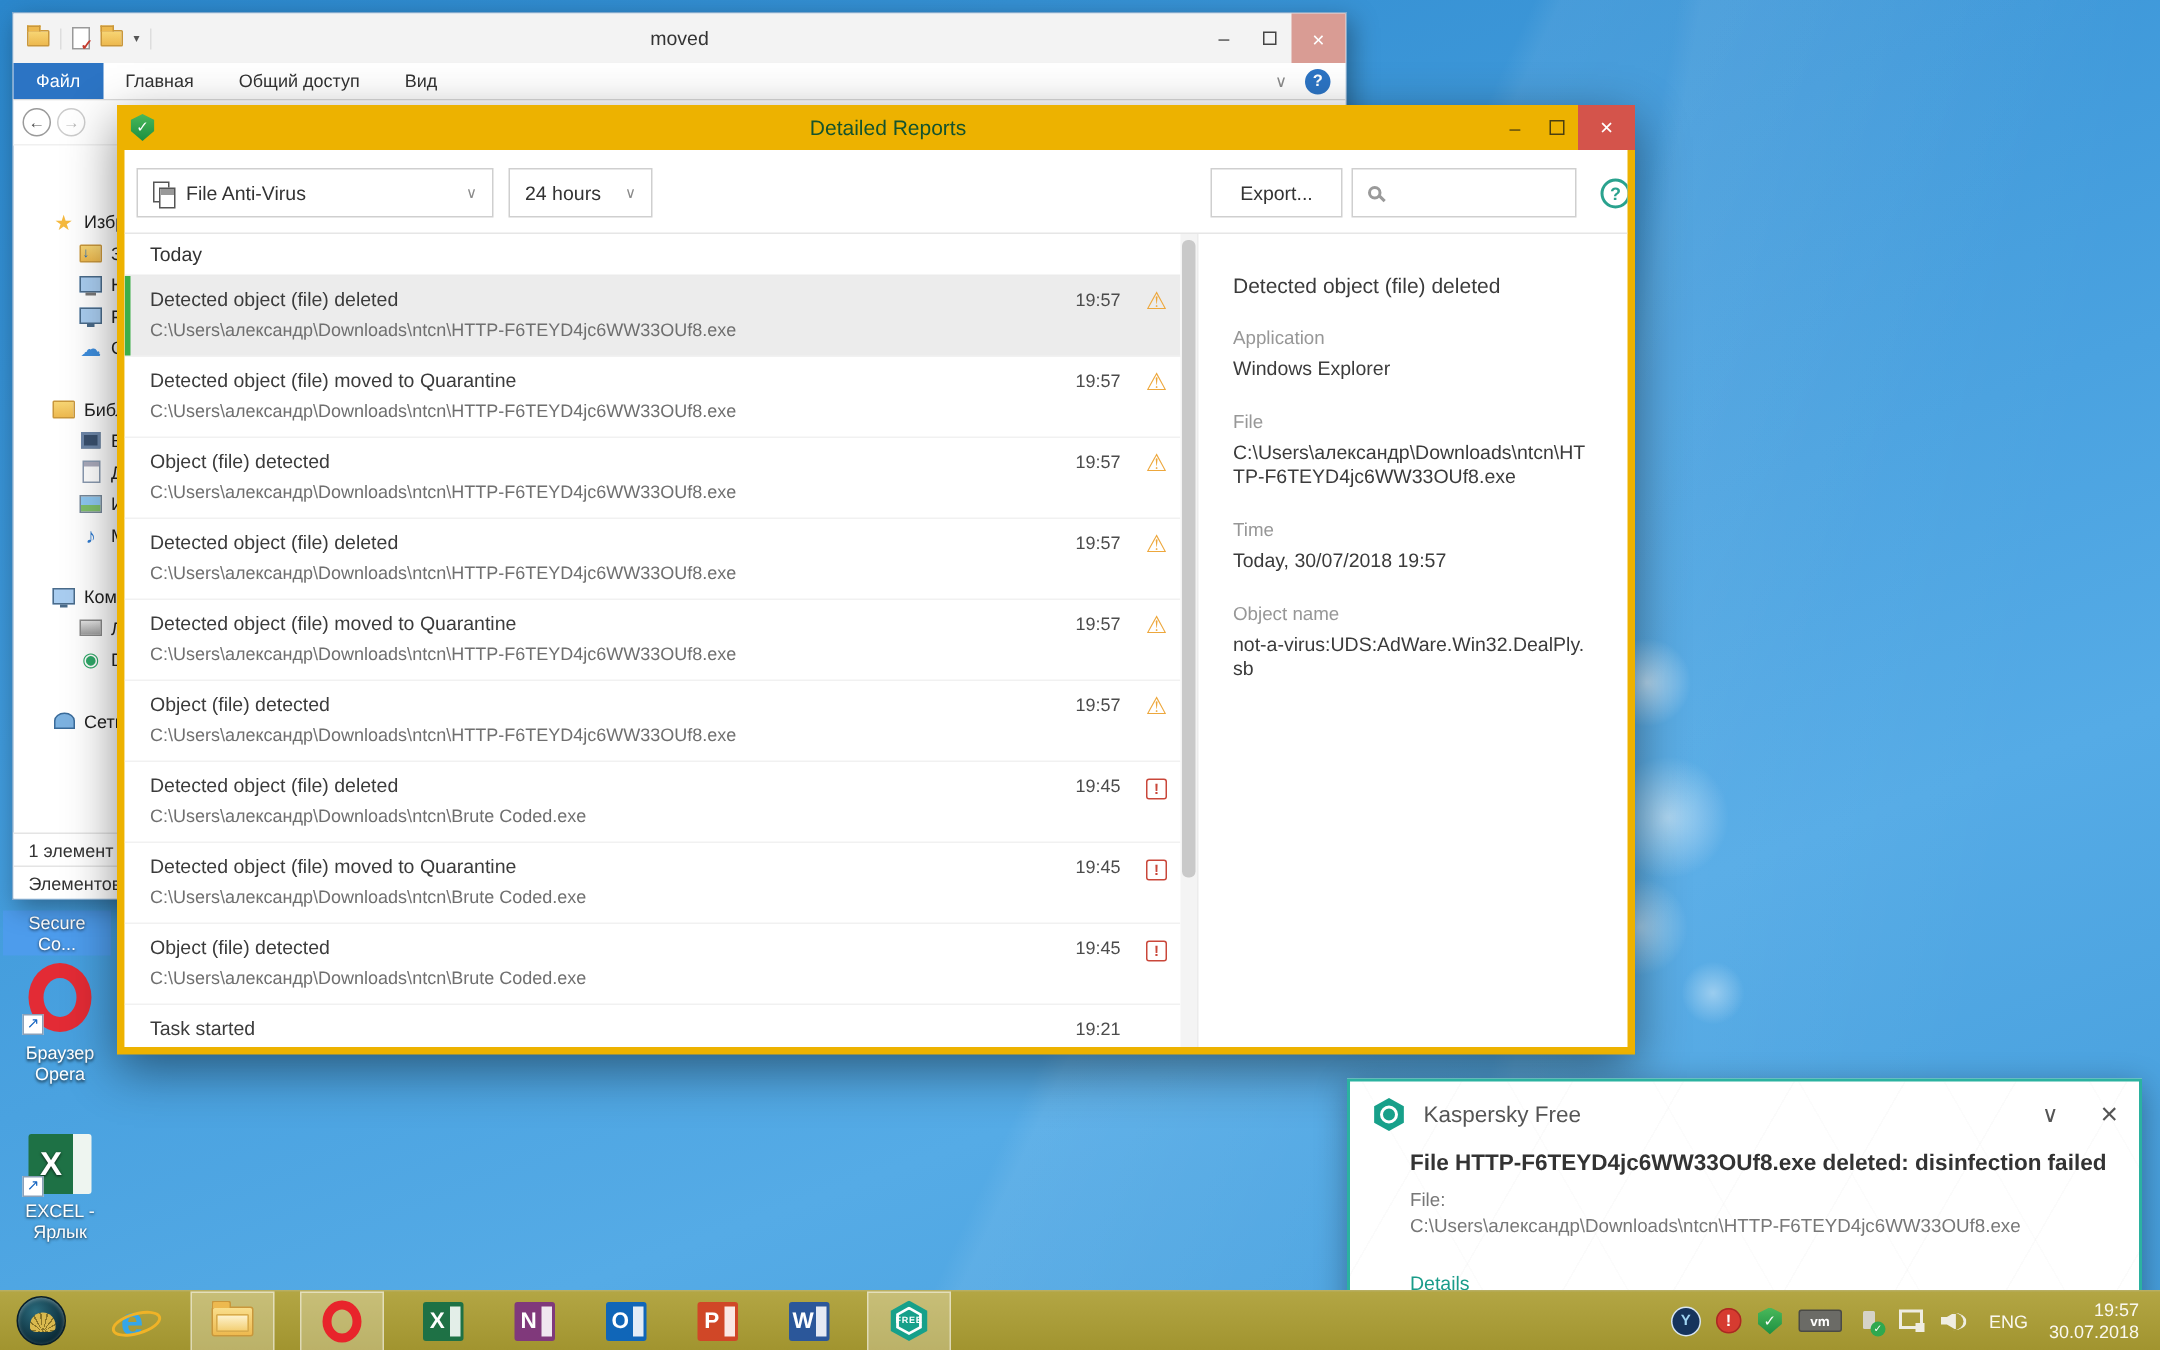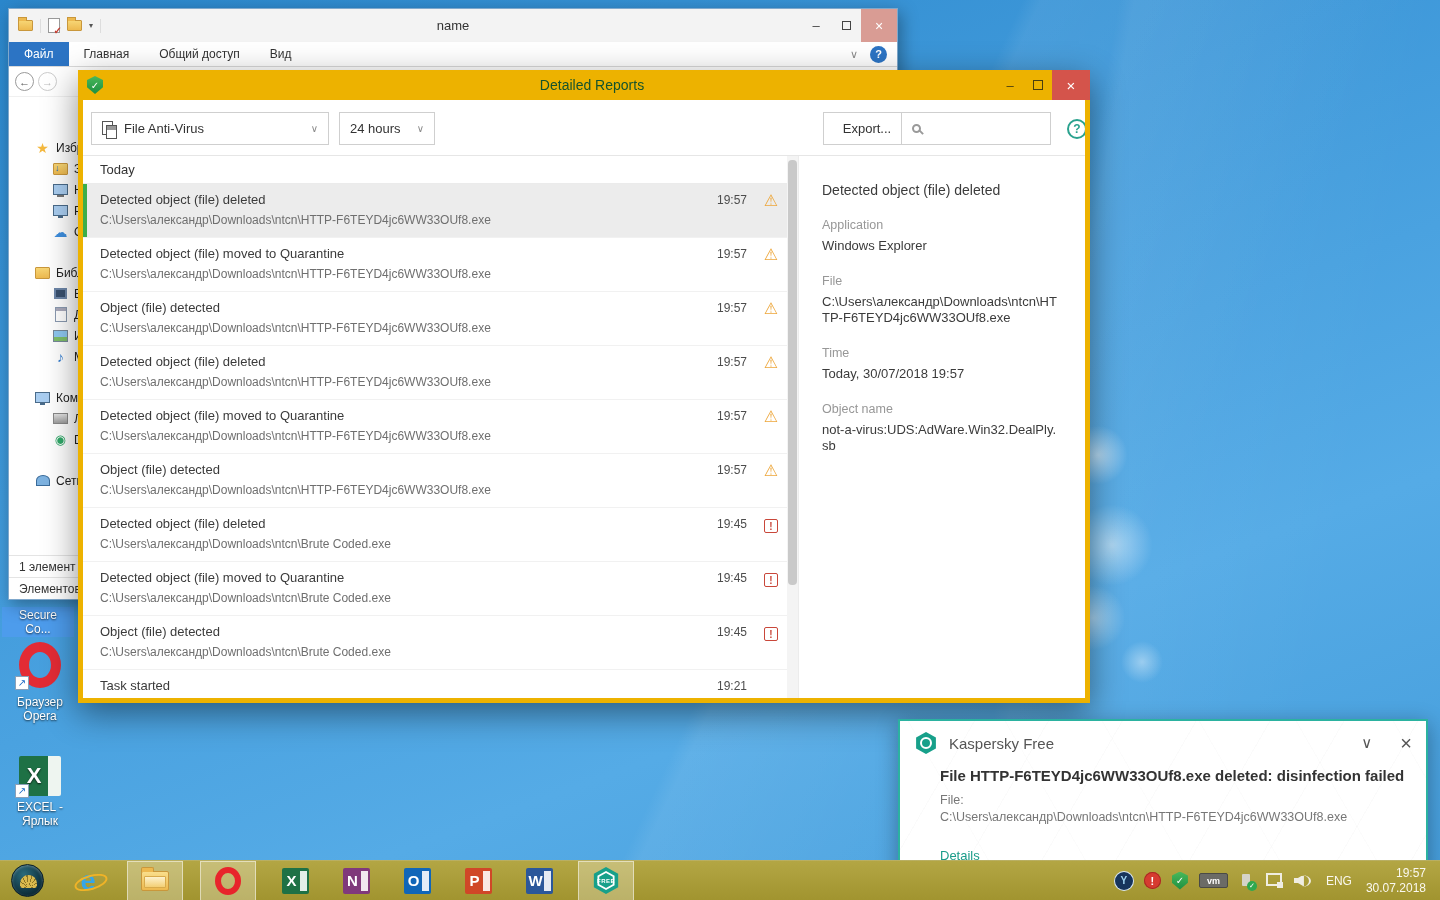--- a/index.html
+++ b/index.html
@@ -82,21 +82,21 @@
   .k-close{width:38px;background:#D4544B;color:#fff;font-size:15px;}
   .k-content{position:absolute;left:5px;top:30px;width:1002px;height:598px;background:#fff;overflow:hidden;}
   .combo{position:absolute;top:12px;height:33px;border:1px solid #CFCFCF;display:flex;align-items:center;padding:0 10px;gap:9px;font-size:13px;color:#333;background:#fff;cursor:pointer;}
   .combo .chev,.chev{color:#8a8a8a;font-size:10px;}
   .combo1{left:8px;width:238px;}
   .combo2{left:256px;width:96px;}
   .combo .grow{flex:1;}
   .pages{width:13px;height:16px;position:relative;flex:0 0 13px;}
   .pages::before{content:"";position:absolute;left:0;top:0;width:9px;height:12px;background:#fff;border:1px solid #555;}
   .pages::after{content:"";position:absolute;left:4px;top:4px;width:9px;height:12px;background:#fff;border:1px solid #555;box-shadow:inset 0 3px 0 -2px #999,inset 0 6px 0 -2px #999;}
-  .btn-export{position:absolute;left:740px;top:12px;width:88px;height:33px;border:1px solid #CFCFCF;display:flex;align-items:center;justify-content:center;font-size:13px;color:#333;background:#fff;cursor:pointer;}
+  .btn-export{position:absolute;left:724px;top:12px;width:88px;height:33px;border:1px solid #CFCFCF;display:flex;align-items:center;justify-content:center;font-size:13px;color:#333;background:#fff;cursor:pointer;}
   .searchbox{position:absolute;left:818px;top:12px;width:150px;height:33px;border:1px solid #CFCFCF;display:flex;align-items:center;padding-left:10px;gap:7px;background:#fff;}
   .mag{width:9px;height:9px;border:2px solid #9a9a9a;border-radius:50%;position:relative;flex:0 0 9px;}
   .mag::after{content:"";position:absolute;width:6px;height:2px;background:#9a9a9a;transform:rotate(45deg);right:-5px;bottom:-2px;}
   .searchbox input{border:none;outline:none;flex:1;font-size:13px;font-family:"Liberation Sans",sans-serif;min-width:0;}
   .help-circ{position:absolute;left:984px;top:19px;width:20px;height:20px;border:2px solid #2AA28E;border-radius:50%;color:#2AA28E;font-size:12px;font-weight:bold;display:flex;align-items:center;justify-content:center;cursor:pointer;}
   .tool-div{position:absolute;left:0;right:0;top:55px;height:1px;background:#E6E6E6;}
   .k-list{position:absolute;left:0;top:56px;width:704px;bottom:0;overflow:hidden;}
   .group-h{height:28px;display:flex;align-items:center;padding-left:17px;font-size:13px;color:#333;border-bottom:1px solid #EBEBEB;}
   .report-row{height:54px;border-bottom:1px solid #F1F1F1;display:flex;position:relative;padding-left:17px;padding-right:4px;cursor:pointer;background:#fff;}
   .report-row.selected{background:#ECECEC;}
@@ -208,21 +208,21 @@
   <div class="explorer">
     <div class="ex-title">
       <div class="qat">
         <span class="mini-folder"></span>
         <span class="qat-sep"></span>
         <span class="mini-doc"></span>
         <span class="mini-folder"></span>
         <span class="qat-arrow">▾</span>
         <span class="qat-sep"></span>
       </div>
-      <div class="ex-title-text">name</div>
+      <div class="ex-title-text">moved</div>
       <div class="ex-controls">
         <span class="exc-btn">–</span>
         <span class="exc-btn">
             <span class="exc-box"></span>
           </span>
         <span class="exc-btn exc-close">×</span>
       </div>
     </div>
     <div class="ex-tabs">
       <span class="tab file">Файл</span>

